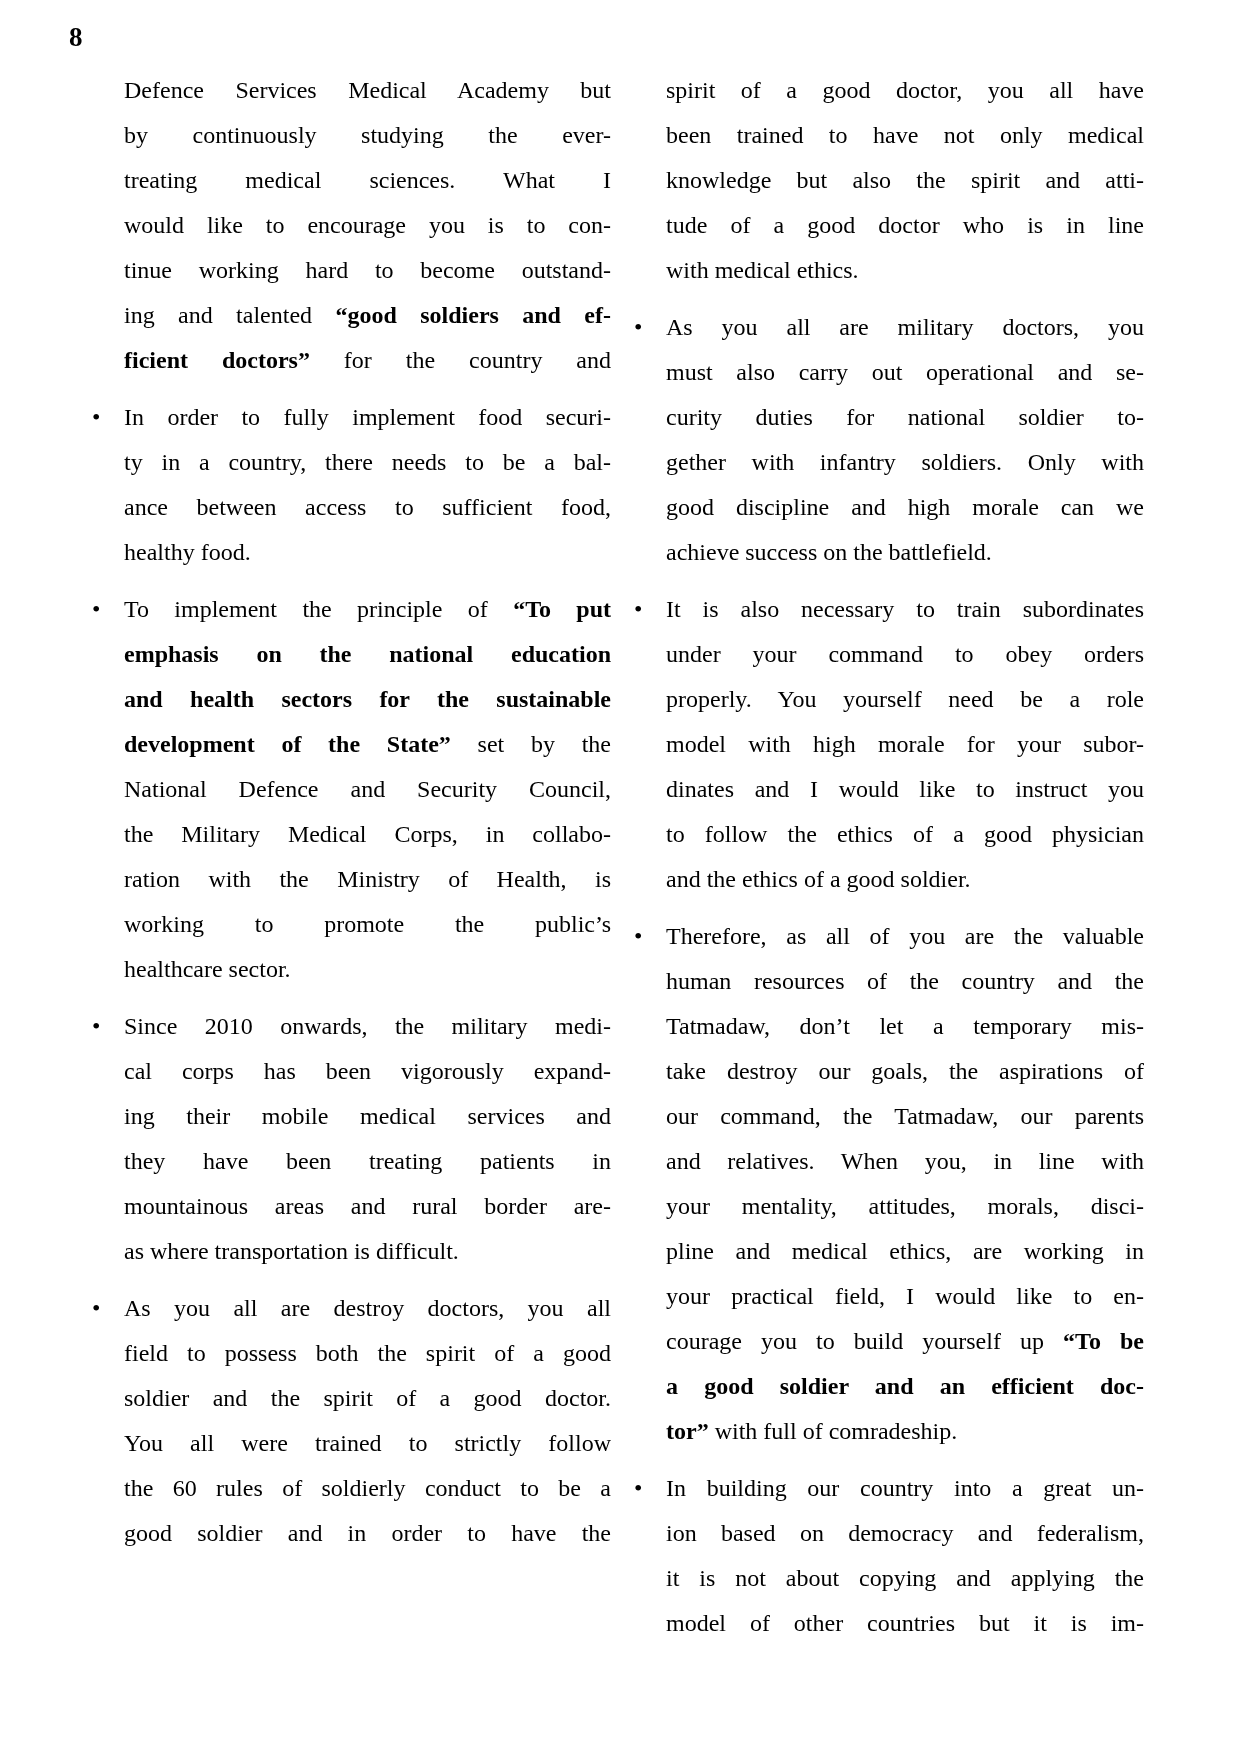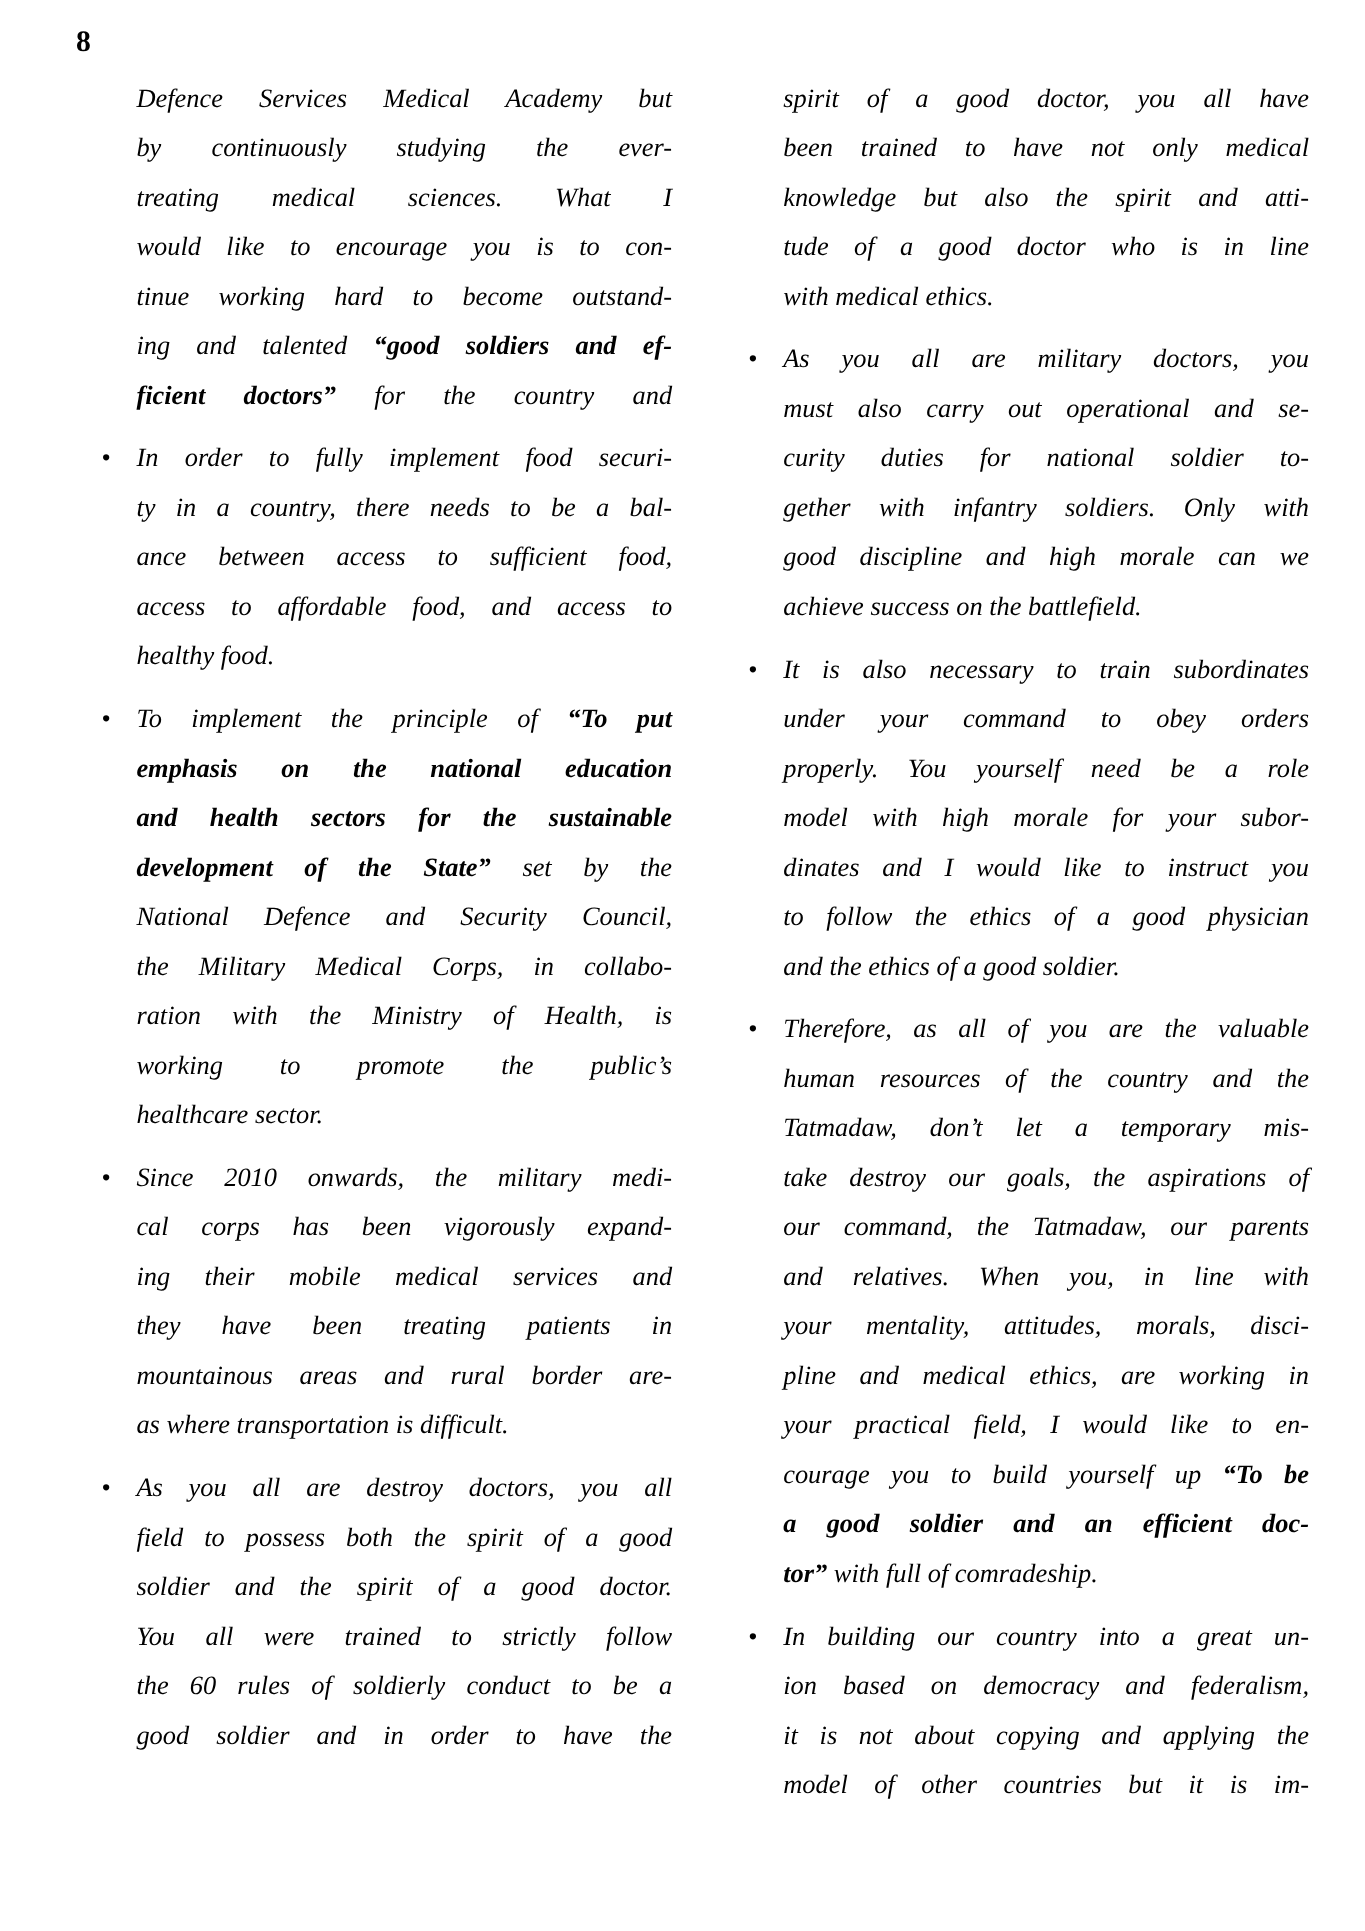--- a/index.html
+++ b/index.html
@@ -20,24 +20,23 @@
     position: absolute;
     left: 69px;
     top: 22px;
     font-size: 27px;
     font-weight: bold;
   }
   .col {
     position: absolute;
     top: 68px;
     font-size: 24px;
-    font-style: italic;
   }
   .col-left  { left: 124px; width: 487px; }
-  .col-right { left: 712px; width: 478px; }
+  .col-right { left: 666px; width: 478px; }
   .para {
     position: relative;
     margin-top: 12px;
   }
   .para:first-child { margin-top: 0; }
   .bullet {
     position: absolute;
     left: -32px;
     top: 0;
     height: 45px;
@@ -69,21 +68,20 @@
         <div class="line"><span>would like to encourage you is to con-</span></div>
         <div class="line"><span>tinue working hard to become outstand-</span></div>
         <div class="line"><span>ing and talented </span><span class="b">“good soldiers and ef-</span></div>
         <div class="line"><span class="b">ficient doctors”</span><span> for the country and</span></div>
       </div>
       <div class="para bulleted">
         <span class="bullet">•</span>
         <div class="line"><span>In order to fully implement food securi-</span></div>
         <div class="line"><span>ty in a country, there needs to be a bal-</span></div>
         <div class="line"><span>ance between access to sufficient food,</span></div>
-        <div class="line"><span>access to affordable food, and access to</span></div>
         <div class="line last"><span>healthy food.</span></div>
       </div>
       <div class="para bulleted">
         <span class="bullet">•</span>
         <div class="line"><span>To implement the principle of </span><span class="b">“To put</span></div>
         <div class="line"><span class="b">emphasis on the national education</span></div>
         <div class="line"><span class="b">and health sectors for the sustainable</span></div>
         <div class="line"><span class="b">development of the State”</span><span> set by the</span></div>
         <div class="line"><span>National Defence and Security Council,</span></div>
         <div class="line"><span>the Military Medical Corps, in collabo-</span></div>

